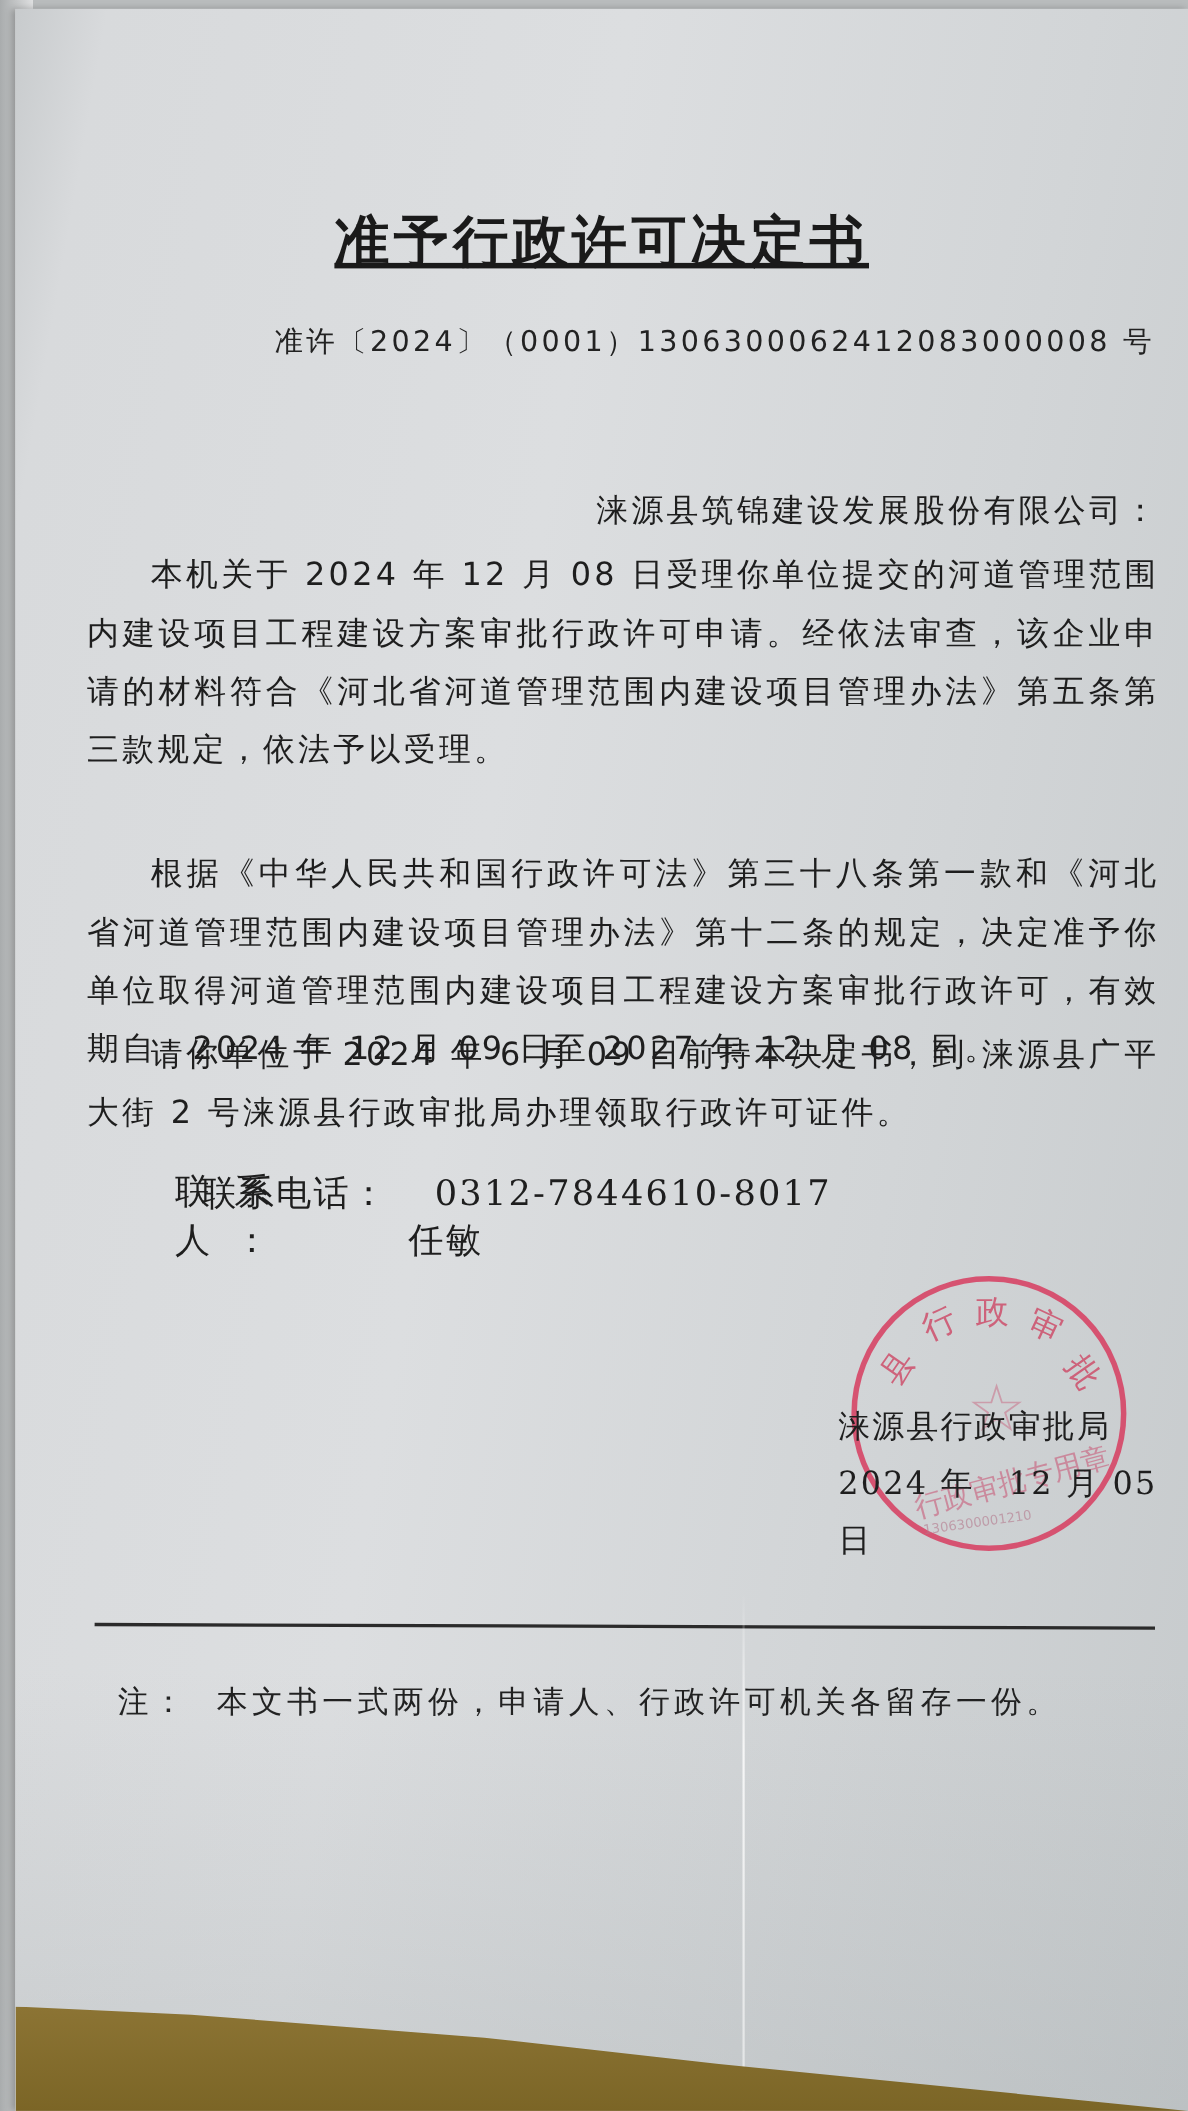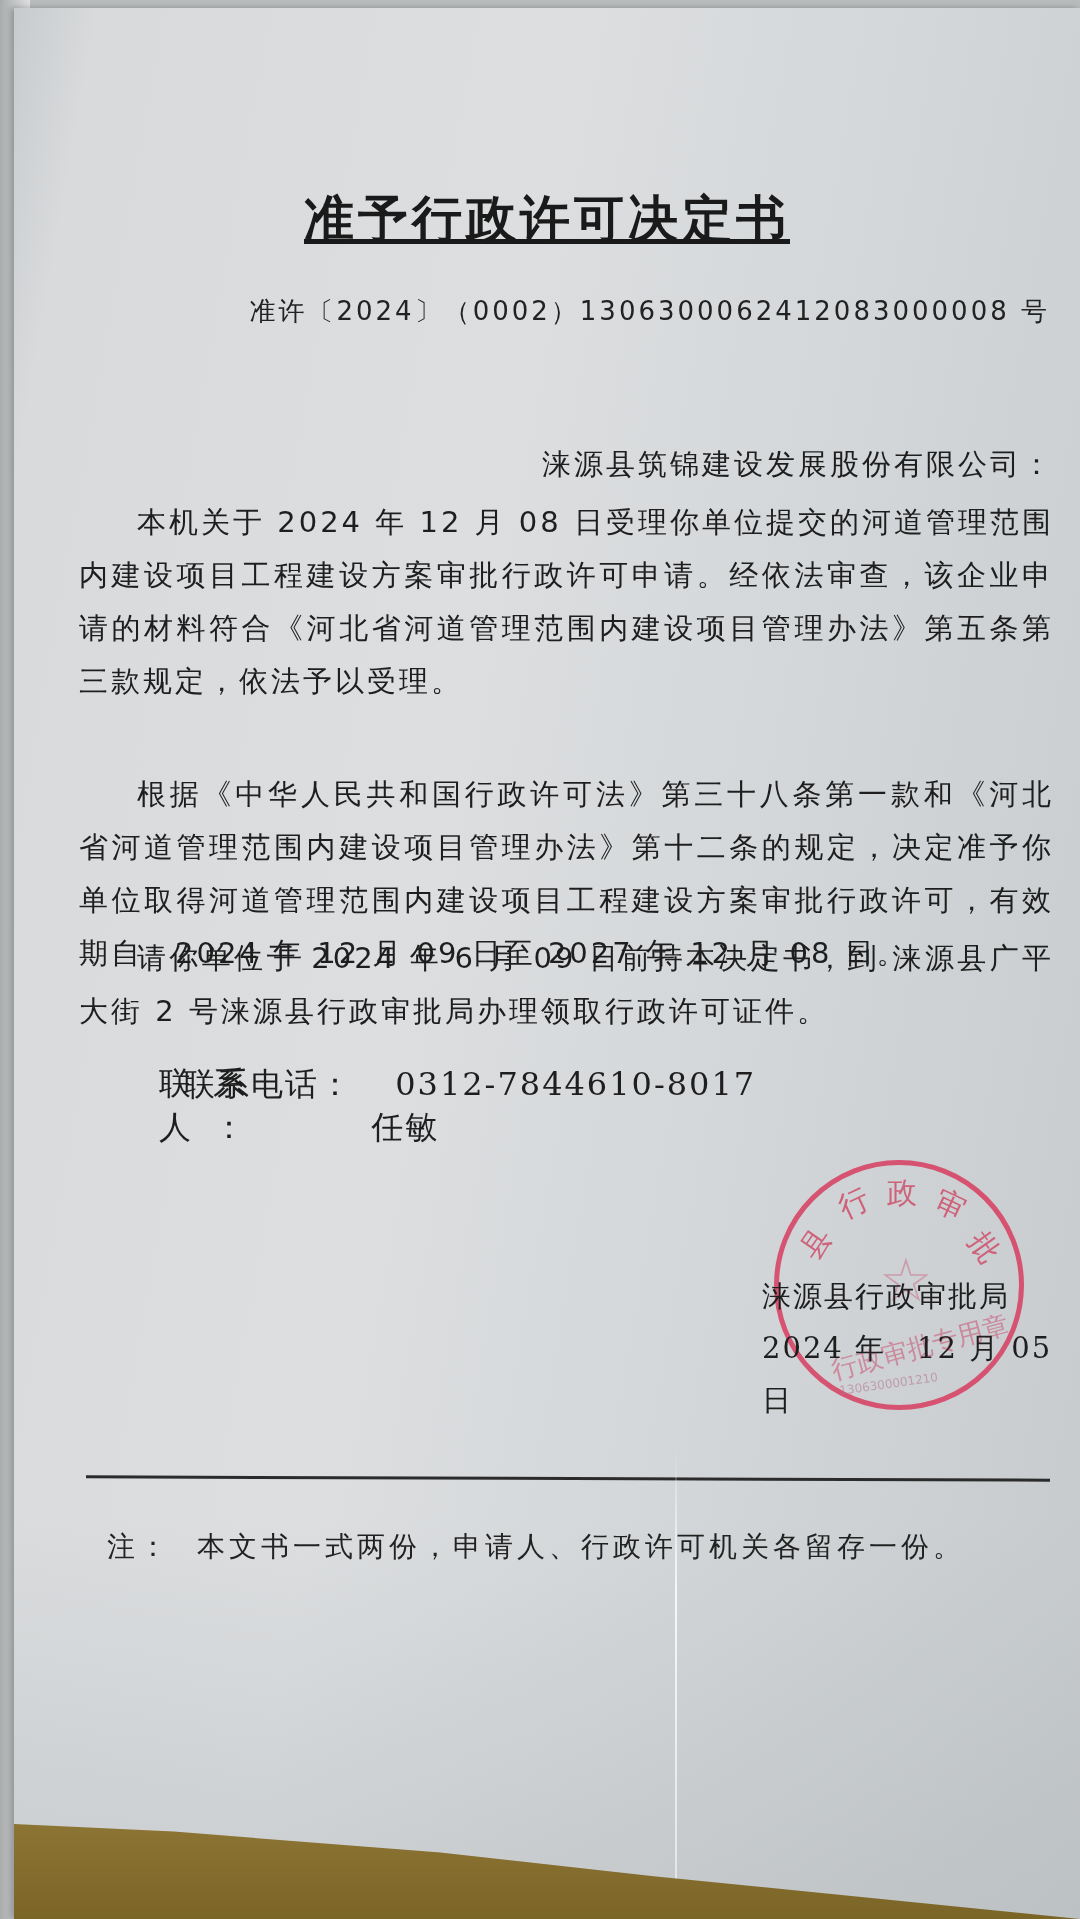--- a/index.html
+++ b/index.html
@@ -104,21 +104,21 @@
   </style>
 </head>
 <body>
 
 <div class="left-spine"></div>
 
 <div class="page">
   <div class="title">准予行政许可决定书</div>
 
   <div class="doc-no">
-    <div>准许〔2024〕（0002）1306300062412083000008 号</div>
+    <div>准许〔2024〕（0001）1306300062412083000008 号</div>
   </div>
 
   <div class="body-text addressee">涞源县筑锦建设发展股份有限公司：</div>
 
   <div class="body-text para p1">本机关于 2024 年 12 月 08 日受理你单位提交的河道管理范围内建设项目工程建设方案审批行政许可申请。经依法审查，该企业申请的材料符合《河北省河道管理范围内建设项目管理办法》第五条第三款规定，依法予以受理。</div>
   <div class="body-text para p2">根据《中华人民共和国行政许可法》第三十八条第一款和《河北省河道管理范围内建设项目管理办法》第十二条的规定，决定准予你单位取得河道管理范围内建设项目工程建设方案审批行政许可，有效期自　2024 年 12 月 09 日至 2027 年 12 月 08 日。</div>
   <div class="body-text para p3">请你单位于 2024 年 6 月 09 日前持本决定书，到 涞源县广平大街 2 号涞源县行政审批局办理领取行政许可证件。</div>
 
   <div class="contact contact-person">
     <span class="lbl">联系人：</span>

